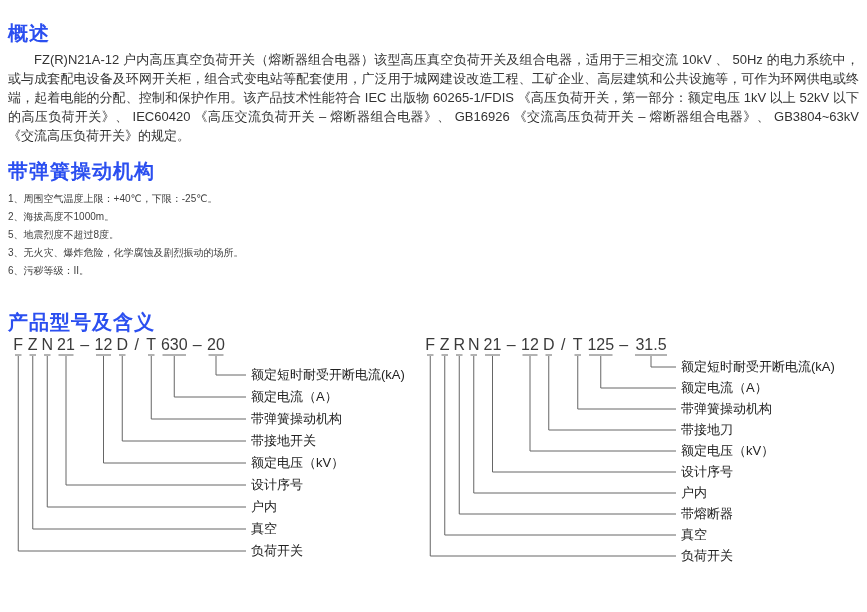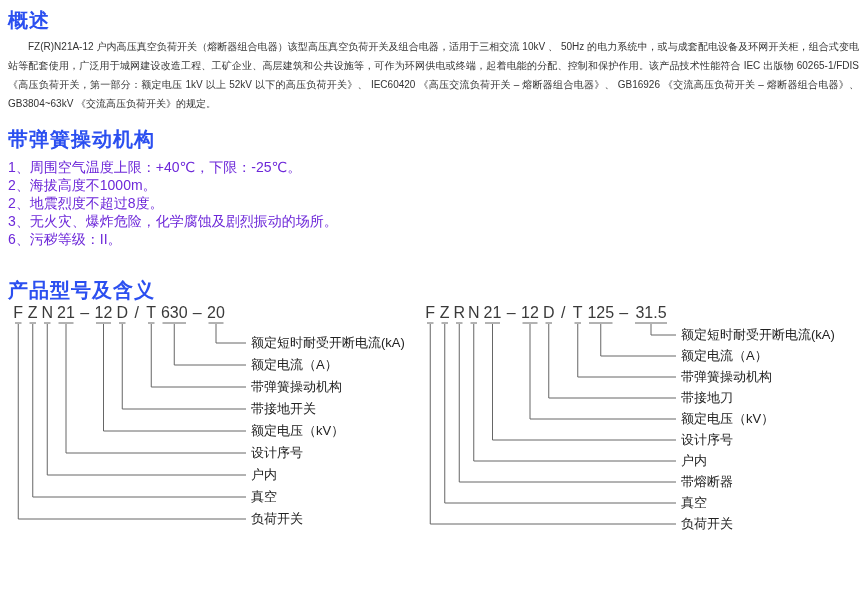--- a/index.html
+++ b/index.html
@@ -1,32 +1,32 @@
 <!DOCTYPE html>
 <html lang="zh"><head>
 <meta charset="utf-8">
 <style>
   html,body { margin:0; padding:0; }
   body {
     width:867px; height:612px; background:#ffffff; overflow:hidden;
     font-family:"Liberation Sans","DejaVu Sans",sans-serif;
     color:#333;
   }
-  .page { padding:7px 8px 0 8px; box-sizing:border-box; width:867px; height:612px; }
+  .page { padding:20px 8px 0 8px; box-sizing:border-box; width:867px; height:612px; }
   .sec-heading {
     color:#2b4ff0; font-size:20px; font-weight:bold;
     margin:0; line-height:26px; letter-spacing:1px;
   }
   .para {
-    font-size:10px; line-height:19px; color:#333;
+    font-size:13px; line-height:19px; color:#333;
     text-align:justify; text-indent:2em; margin:4px 0 0 0;
   }
   .cond-list {
     list-style:none; margin:6px 0 0 0; padding:0;
-    font-size:14px; line-height:18px; color:#6d28d9;
+    font-size:10px; line-height:18px; color:#404040;
   }
   .cond-list li { margin:0; }
   .heading-conditions { margin-top:13px; }
   .heading-models { margin-top:29px; }
   .diagrams { display:flex; margin-top:1px; }
   svg text.model-token {
     font-size:16px; fill:#3a3a3a;
     font-family:"Liberation Sans","DejaVu Sans",sans-serif;
   }
   svg text.diagram-label {
@@ -42,21 +42,21 @@
 
   <div class="sec-heading">概述</div>
 
   <p class="para">FZ(R)N21A-12 户内高压真空负荷开关（熔断器组合电器）该型高压真空负荷开关及组合电器，适用于三相交流 10kV 、 50Hz 的电力系统中，或与成套配电设备及环网开关柜，组合式变电站等配套使用，广泛用于城网建设改造工程、工矿企业、高层建筑和公共设施等，可作为环网供电或终端，起着电能的分配、控制和保护作用。该产品技术性能符合 IEC 出版物 60265-1/FDIS 《高压负荷开关，第一部分：额定电压 1kV 以上 52kV 以下的高压负荷开关》、 IEC60420 《高压交流负荷开关 – 熔断器组合电器》、 GB16926 《交流高压负荷开关 – 熔断器组合电器》、 GB3804~63kV 《交流高压负荷开关》的规定。</p>
 
   <div class="sec-heading heading-conditions">带弹簧操动机构</div>
 
   <ul class="cond-list">
     <li>1、周围空气温度上限：+40℃，下限：-25℃。</li>
     <li>2、海拔高度不1000m。</li>
-    <li>2、地震烈度不超过8度。</li>
+    <li>5、地震烈度不超过8度。</li>
     <li>3、无火灾、爆炸危险，化学腐蚀及剧烈振动的场所。</li>
     <li>6、污秽等级：II。</li>
   </ul>
 
   <div class="sec-heading heading-models">产品型号及含义</div>
 
   <div class="diagrams">
     <svg id="diagram-0" width="420" height="226">
         <text x="10.25" y="14" class="model-token" text-anchor="middle">F</text>
         <line x1="7" y1="19" x2="13.5" y2="19"></line>

